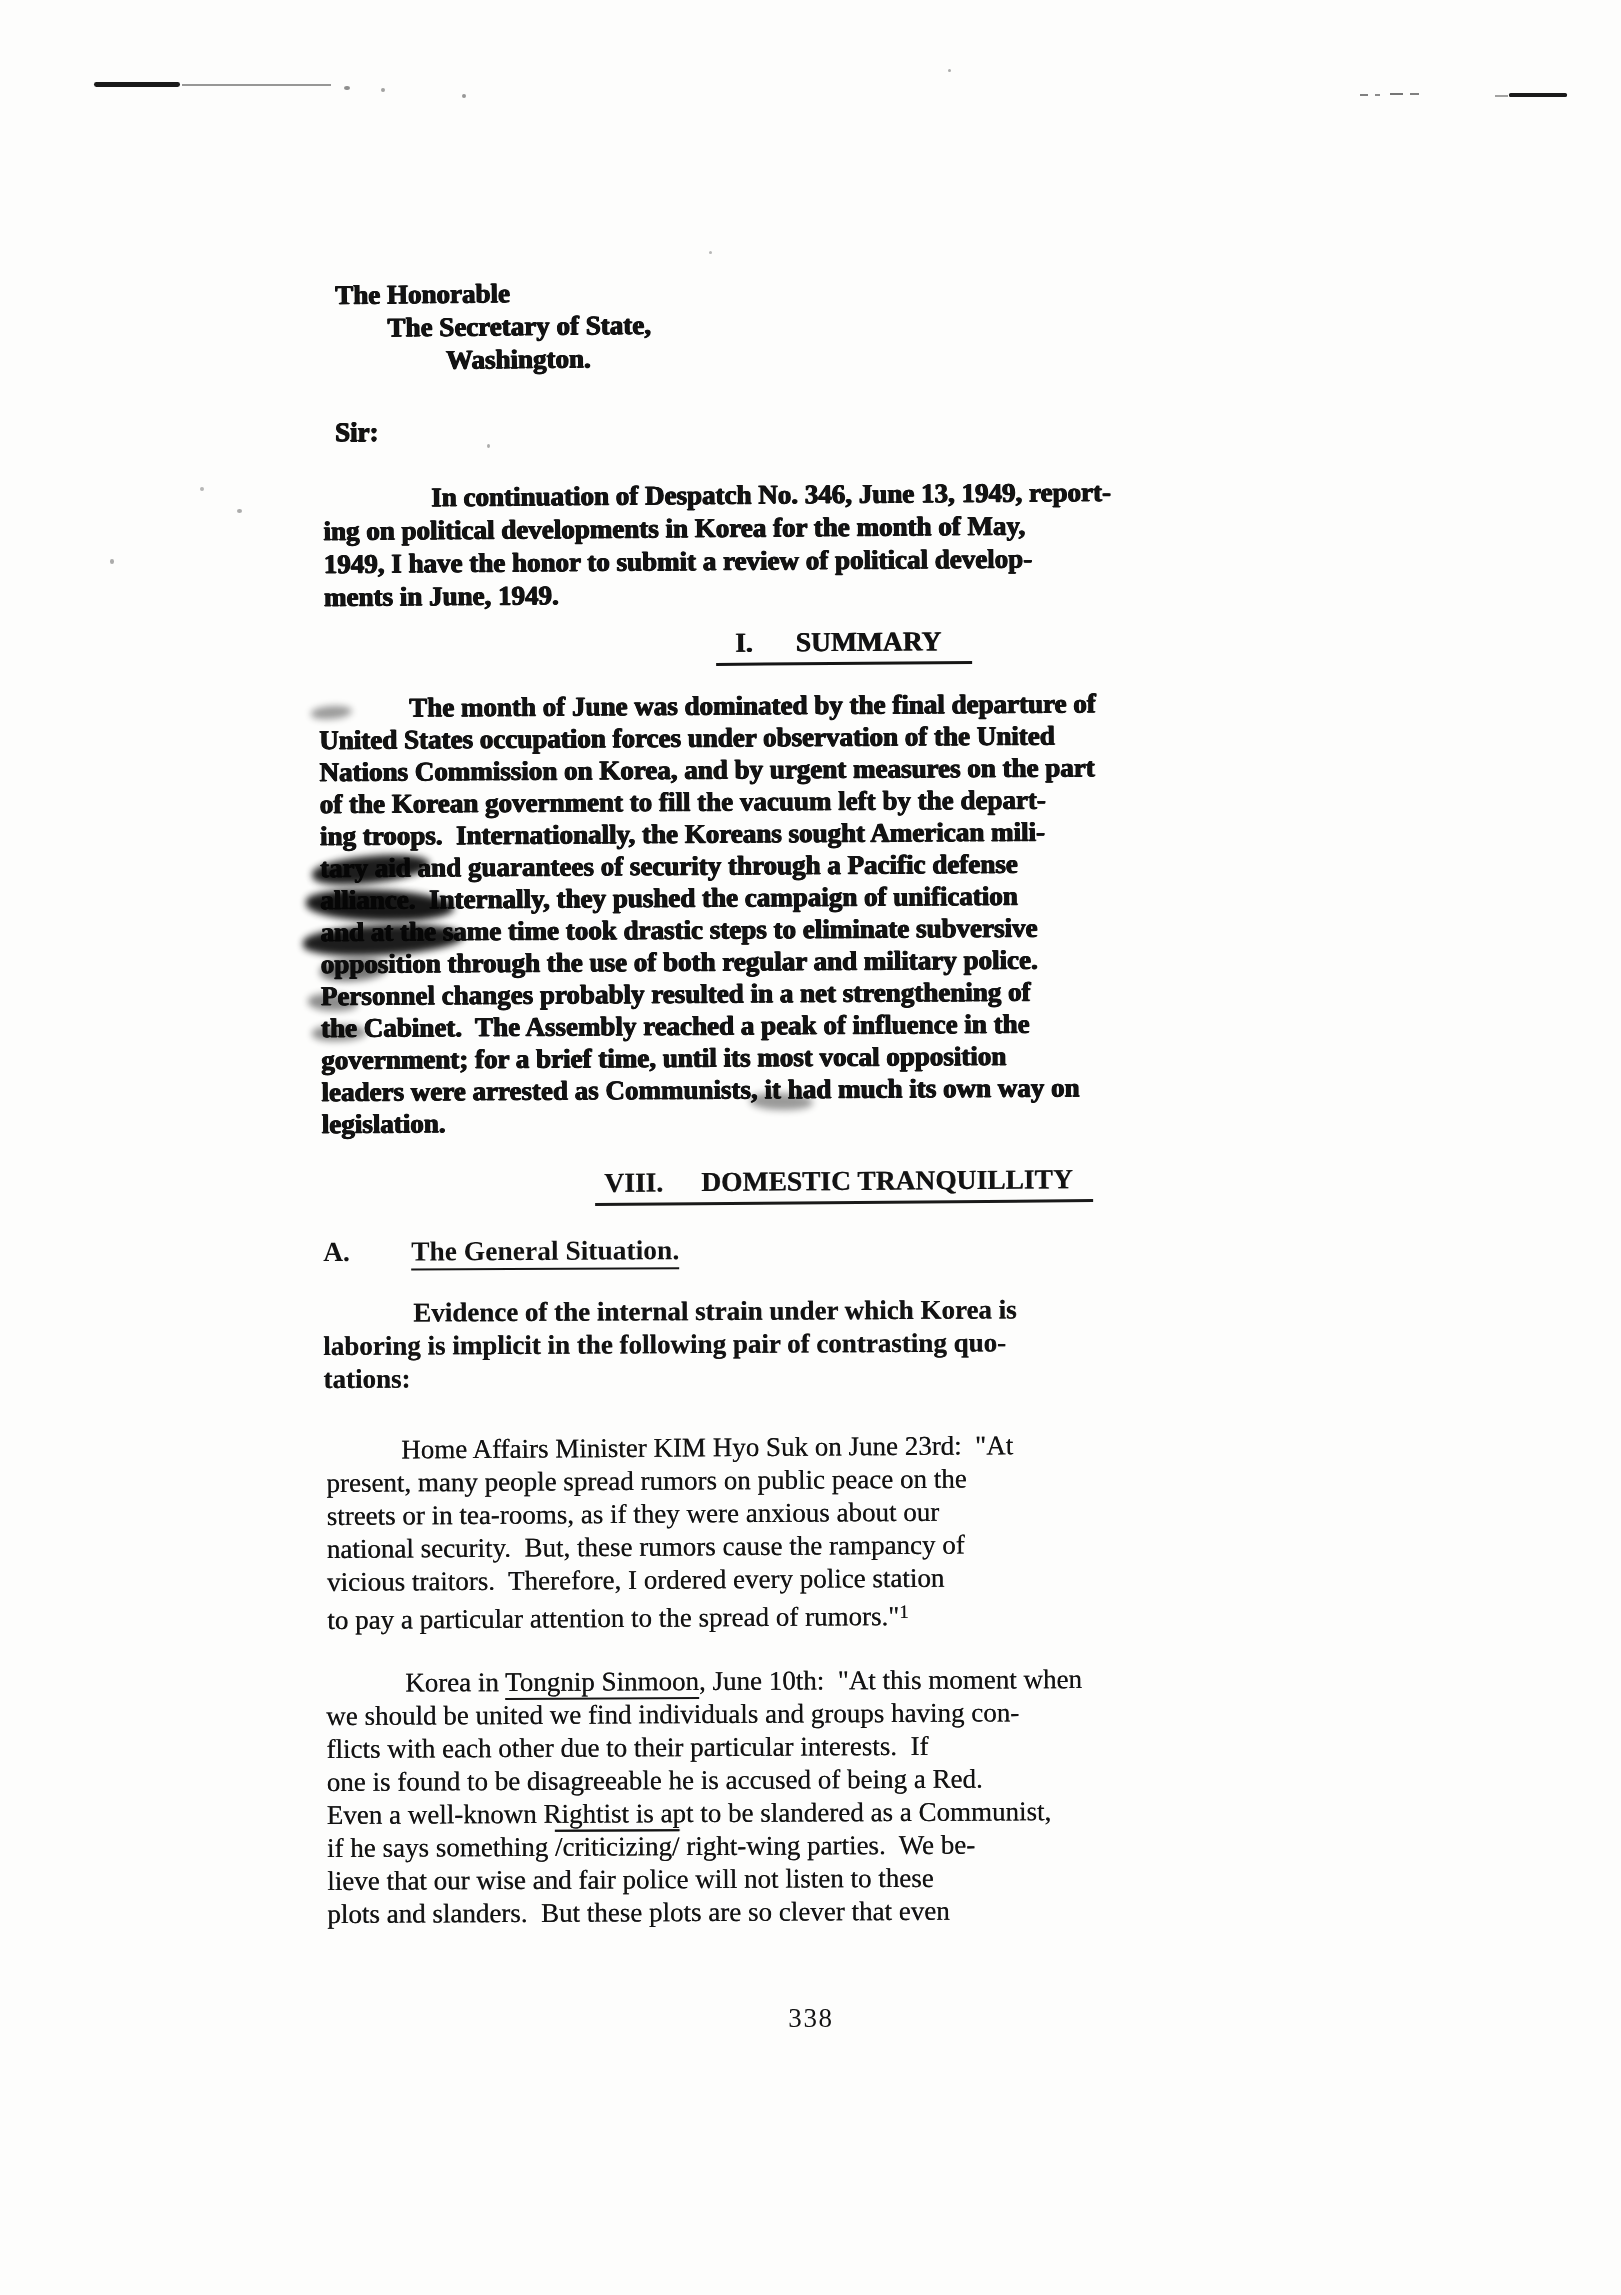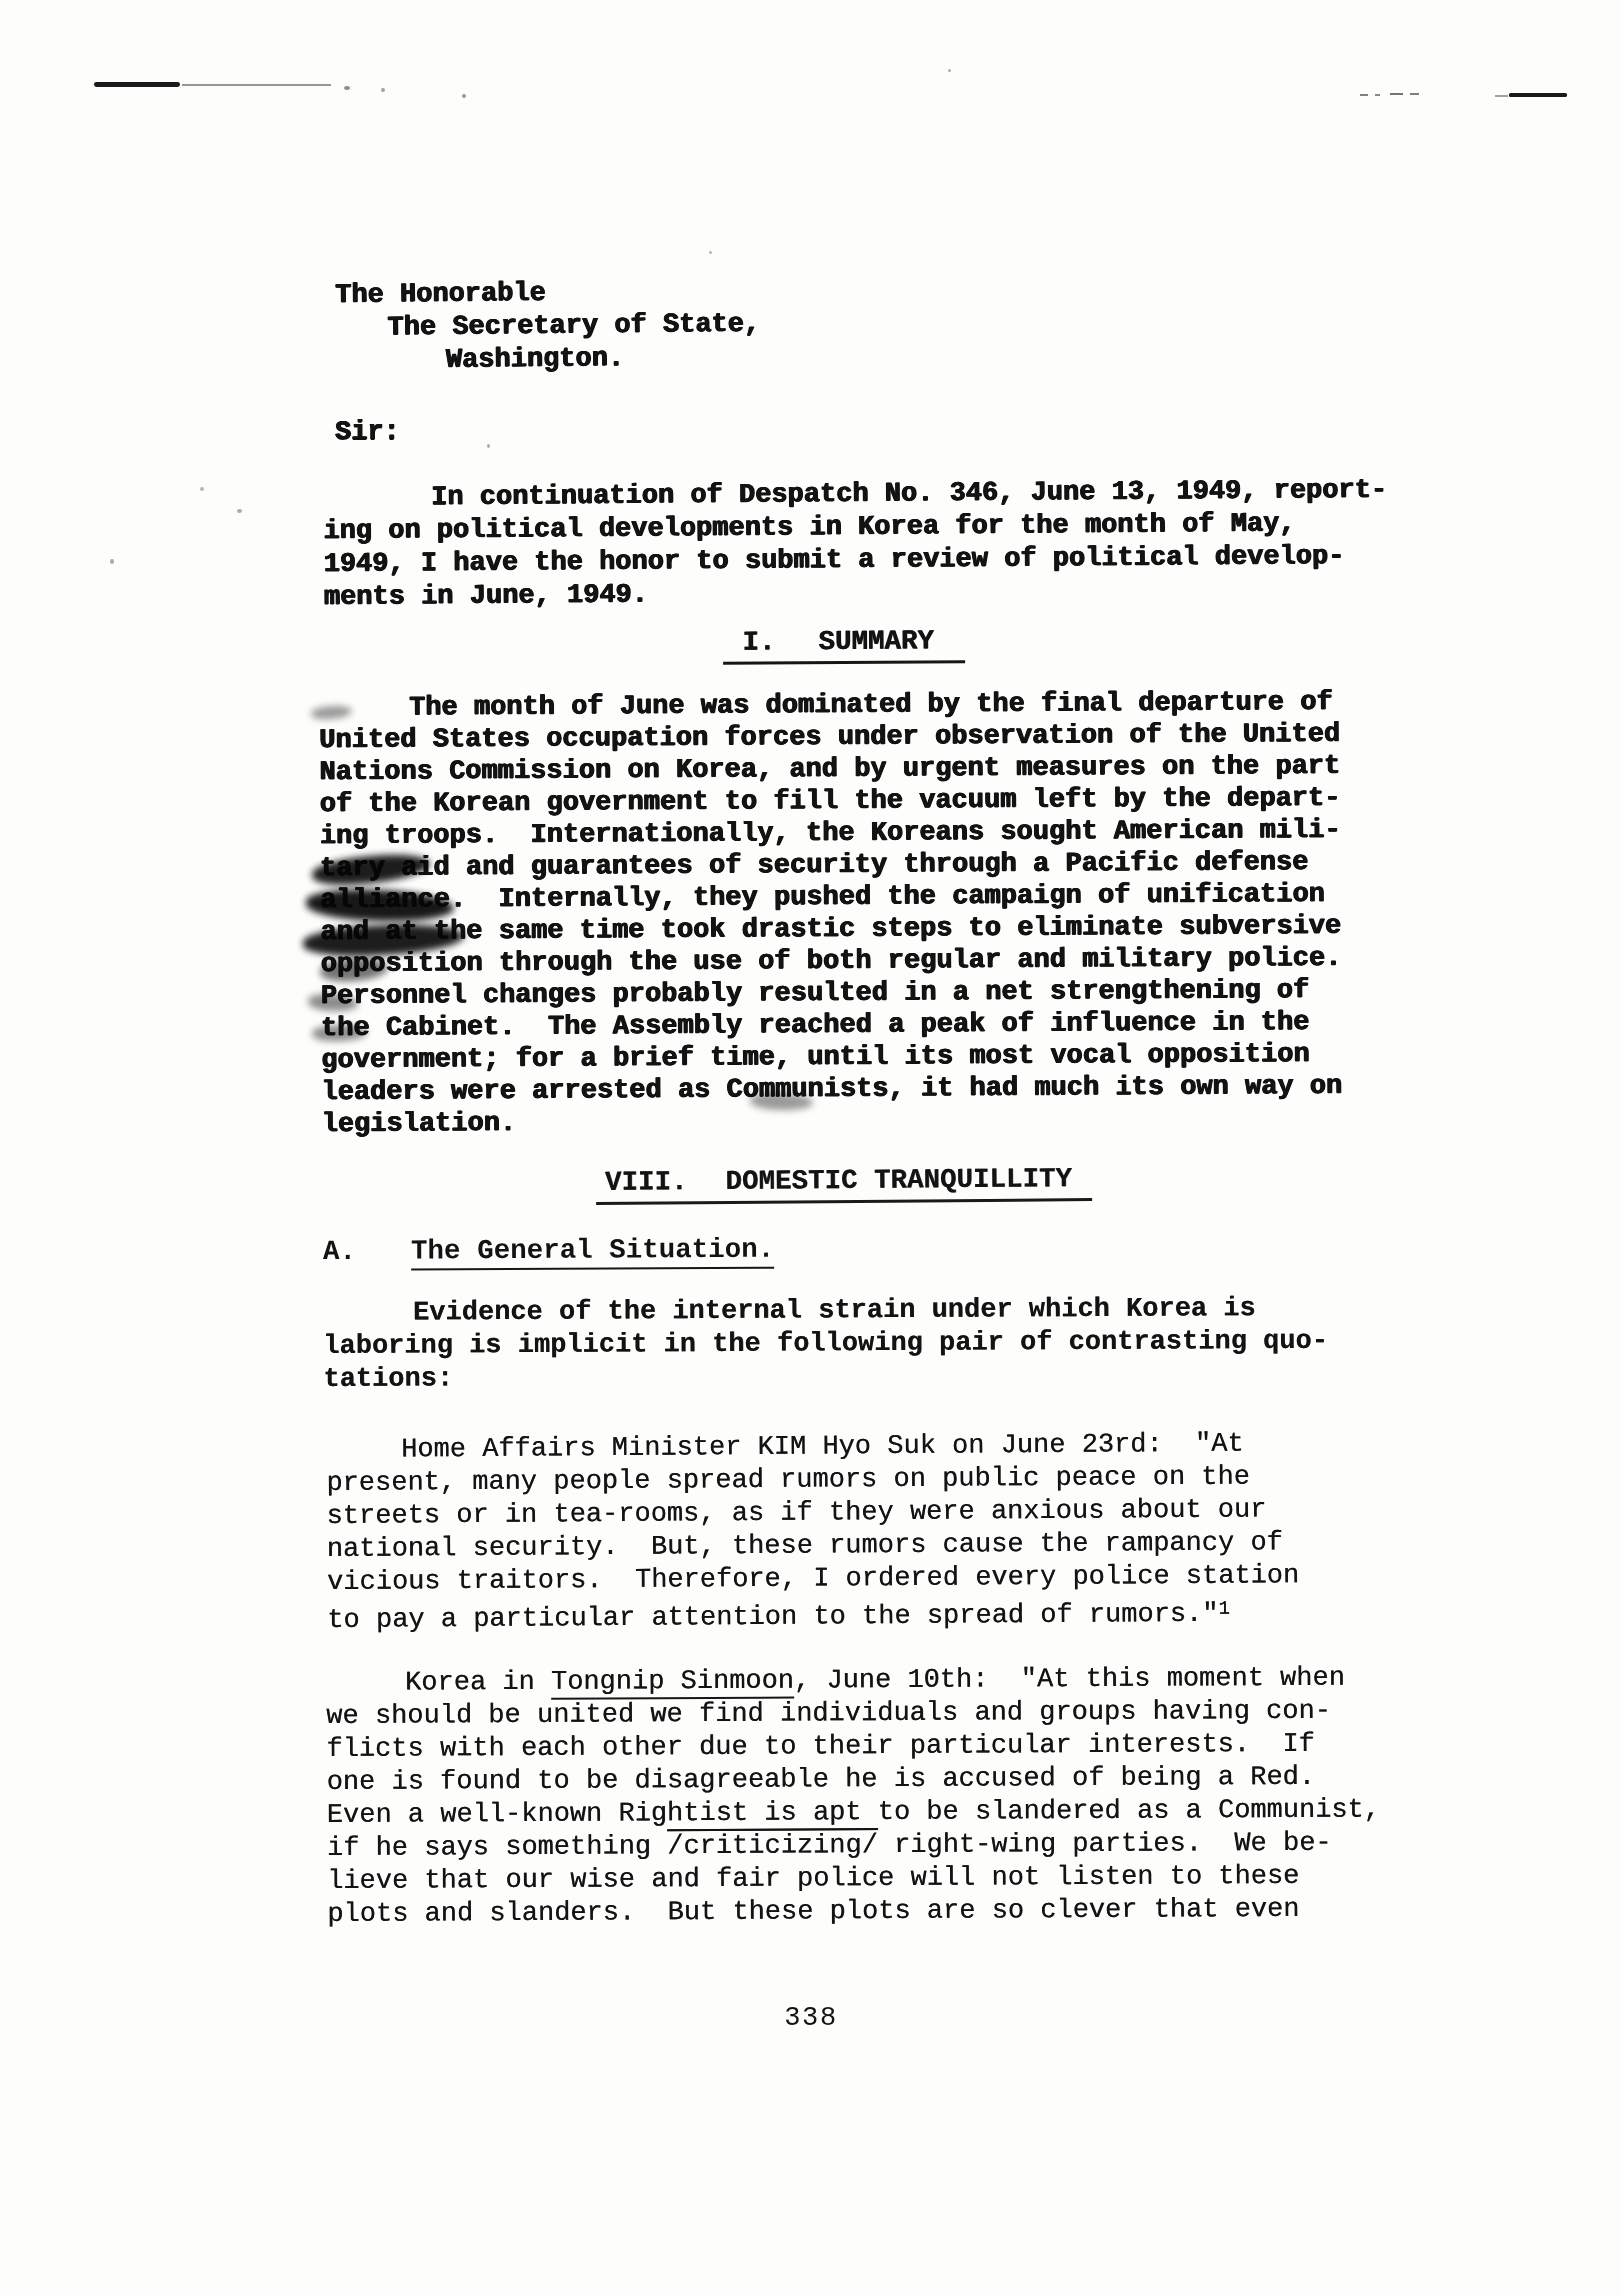--- a/index.html
+++ b/index.html
@@ -1,19 +1,19 @@
 <!DOCTYPE html>
 <html style="font-size:12.6px"><head>
 <meta charset="utf-8">
 <style>
   html,body { margin:0; padding:0; background:#ffffff; }
   .page {
     position:relative; width:1622px; height:2295px;
     background:#fdfdfc; overflow:hidden;
-    font-family:Liberation Mono, monospace;
+    font-family:Liberation Serif, serif;
     color:#131313;
   }
   .block { position:absolute; transform-origin:left top; }
   .line { white-space:pre; font-size:27px; line-height:33px; }
   .tight .line { line-height:32px; }
   .heavy .line, .heavy { font-weight:700; }
   .extra .line { text-shadow:0.7px 0 0 #111, -0.5px 0 0 #111, 0 0.5px 0 #111; }
   .med .line { font-weight:700; text-shadow:0.3px 0 0 rgba(17,17,17,.8); }
   .q .line { font-weight:400; text-shadow:0.3px 0 0 rgba(17,17,17,.85); }
   .ind135 { padding-left:108px; }

